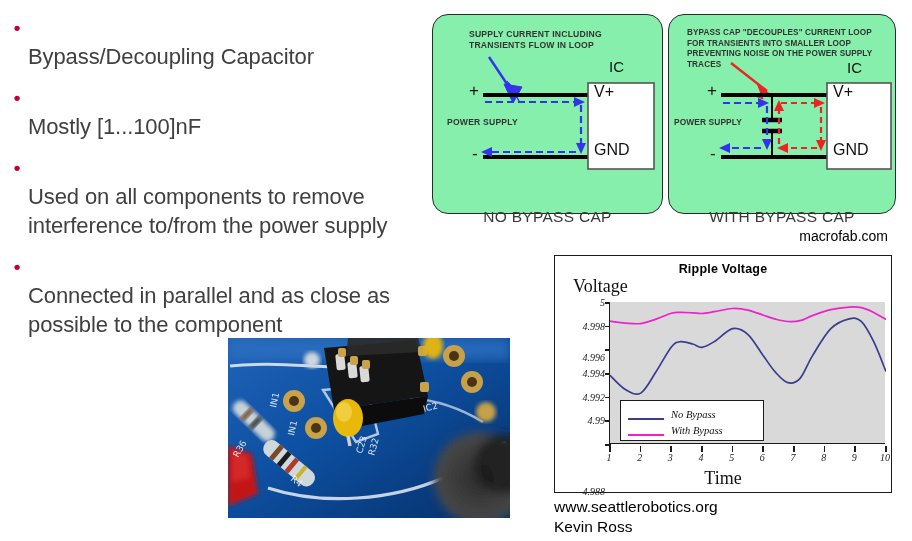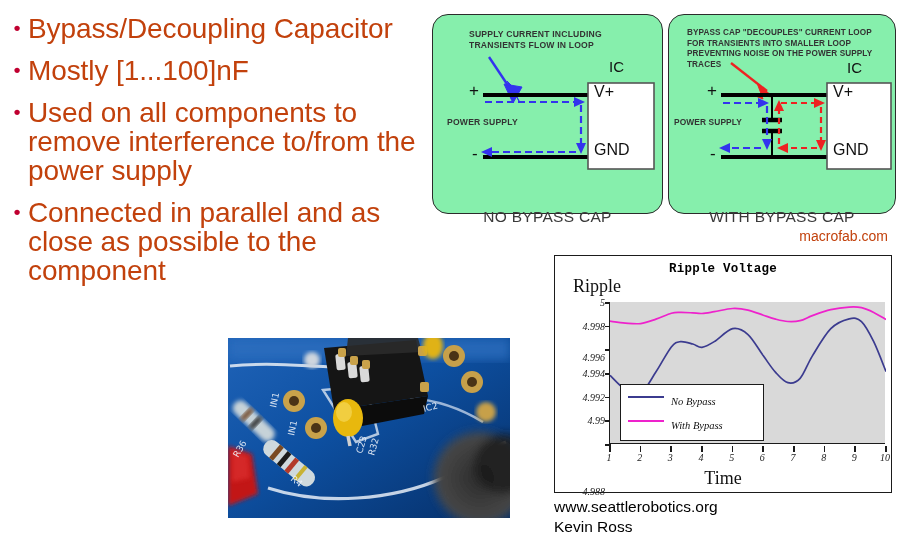--- a/index.html
+++ b/index.html
@@ -9,56 +9,57 @@
     color:#000;
   }
   
   #bullets{position:absolute;left:6px;top:14px;width:430px;}
   .bullet-row{display:flex;align-items:flex-start;margin-bottom:13px;}
   .bullet-dot{
     color:#c00030;font-size:19px;line-height:28px;width:22px;
     flex:0 0 22px;text-align:center;font-weight:700;
   }
   .bullet-text{
-    font-size:28px;line-height:29px;color:#c2410c;letter-spacing:-0.1px;
+    font-size:22px;line-height:29px;color:#404040;letter-spacing:-0.1px;
     flex:1 1 auto;
+    margin-top:28px;
   }
   
   #circuit-wrap{position:absolute;left:430px;top:6px;width:470px;height:245px;}
   .circuit-panel{
     position:absolute;top:8px;height:200px;
     border:1.6px solid #2b2b2b;border-radius:16px;background:#86efac;
     box-sizing:border-box;
   }
   #panel-left{left:2px;width:231px;}
   #panel-right{left:238px;width:228px;}
   .cap-label{
     position:absolute;top:202px;font-size:15.5px;color:#3a3a3a;
     letter-spacing:.3px;text-align:center;
   }
   #label-nobypass{left:2px;width:231px;}
   #label-withbypass{left:238px;width:228px;}
   #macrofab{
-    position:absolute;top:222px;right:12px;font-size:14px;color:#c2410c;
+    position:absolute;top:222px;right:12px;font-size:14px;color:#000000;
   }
   .diag-svg{position:absolute;left:0;top:0;}
   
   #pcb{
     position:absolute;left:228px;top:338px;width:282px;height:180px;
     overflow:hidden;background:#0d3f86;
   }
   
   #chart-box{
     position:absolute;left:554px;top:255px;width:338px;height:238px;
     border:1.5px solid #1b1b1b;background:#fff;box-sizing:border-box;
   }
   #chart-title{
     position:absolute;left:0;right:0;top:6px;text-align:center;
     font-size:12.5px;font-weight:700;color:#000;
-    font-family:Liberation Mono, monospace;letter-spacing:.2px;
+    font-family:Liberation Sans, sans-serif;letter-spacing:.2px;
   }
   #chart-ylabel{
     position:absolute;left:18px;top:20px;font-size:18px;color:#111;
     font-family:"Liberation Serif","DejaVu Serif",serif;
   }
   #chart-xlabel{
     position:absolute;left:0;right:0;bottom:3px;text-align:center;
     font-size:18px;color:#111;
     font-family:"Liberation Serif","DejaVu Serif",serif;
   }
@@ -78,21 +79,21 @@
   #plot{
     position:absolute;left:54px;top:46px;width:276px;height:142px;
     background:#d9d9d9;border-left:1.6px solid #1b1b1b;
     border-bottom:1.6px solid #1b1b1b;box-sizing:border-box;
   }
   #legend{
     position:absolute;left:10px;bottom:2px;width:144px;
     background:#fff;border:1.4px solid #1b1b1b;padding:3px 4px 4px 4px;
     box-sizing:border-box;
   }
-  .legend-row{display:flex;align-items:flex-start;height:16px;margin-top:8px;}
+  .legend-row{display:flex;align-items:flex-end;height:16px;}
   .legend-swatch{width:36px;height:2px;margin:0 7px 0 3px;flex:0 0 36px;}
   .legend-text{
     font-size:10.5px;font-style:italic;color:#111;
     font-family:"Liberation Serif","DejaVu Serif",serif;white-space:nowrap;
   }
   #credit{
     position:absolute;left:554px;top:497px;font-size:15.5px;
     line-height:20px;color:#000;
   }
 </style>
@@ -309,21 +310,21 @@
       <text x="146" y="118" transform="rotate(-74 146 118)">R32</text>
       <text x="196" y="74" transform="rotate(-14 196 74)">IC2</text>
       <text x="10" y="120" transform="rotate(-60 10 120)">R36</text>
       <text x="62" y="142" transform="rotate(38 62 142)">R4</text>
     </g>
   </svg>
 </div>
 
 <div id="chart-box">
   <div id="chart-title">Ripple Voltage</div>
-  <div id="chart-ylabel">Ripple</div>
+  <div id="chart-ylabel">Voltage</div>
 
   <div id="ytick-holder">
       <div class="ytick" style="top: 0px;">5</div>
       <div style="position: absolute; right: -6px; width: 6px; height: 1.6px; background: rgb(27, 27, 27); top: 0px;"></div>
       <div class="ytick" style="top: 23.6667px;">4.998</div>
       <div style="position: absolute; right: -6px; width: 6px; height: 1.6px; background: rgb(27, 27, 27); top: 23.6667px;"></div>
       <div class="ytick" style="top: 47.3333px; margin-top: 8px;">4.996</div>
       <div style="position: absolute; right: -6px; width: 6px; height: 1.6px; background: rgb(27, 27, 27); top: 47.3333px;"></div>
       <div class="ytick" style="top: 71px;">4.994</div>
       <div style="position: absolute; right: -6px; width: 6px; height: 1.6px; background: rgb(27, 27, 27); top: 71px;"></div>

